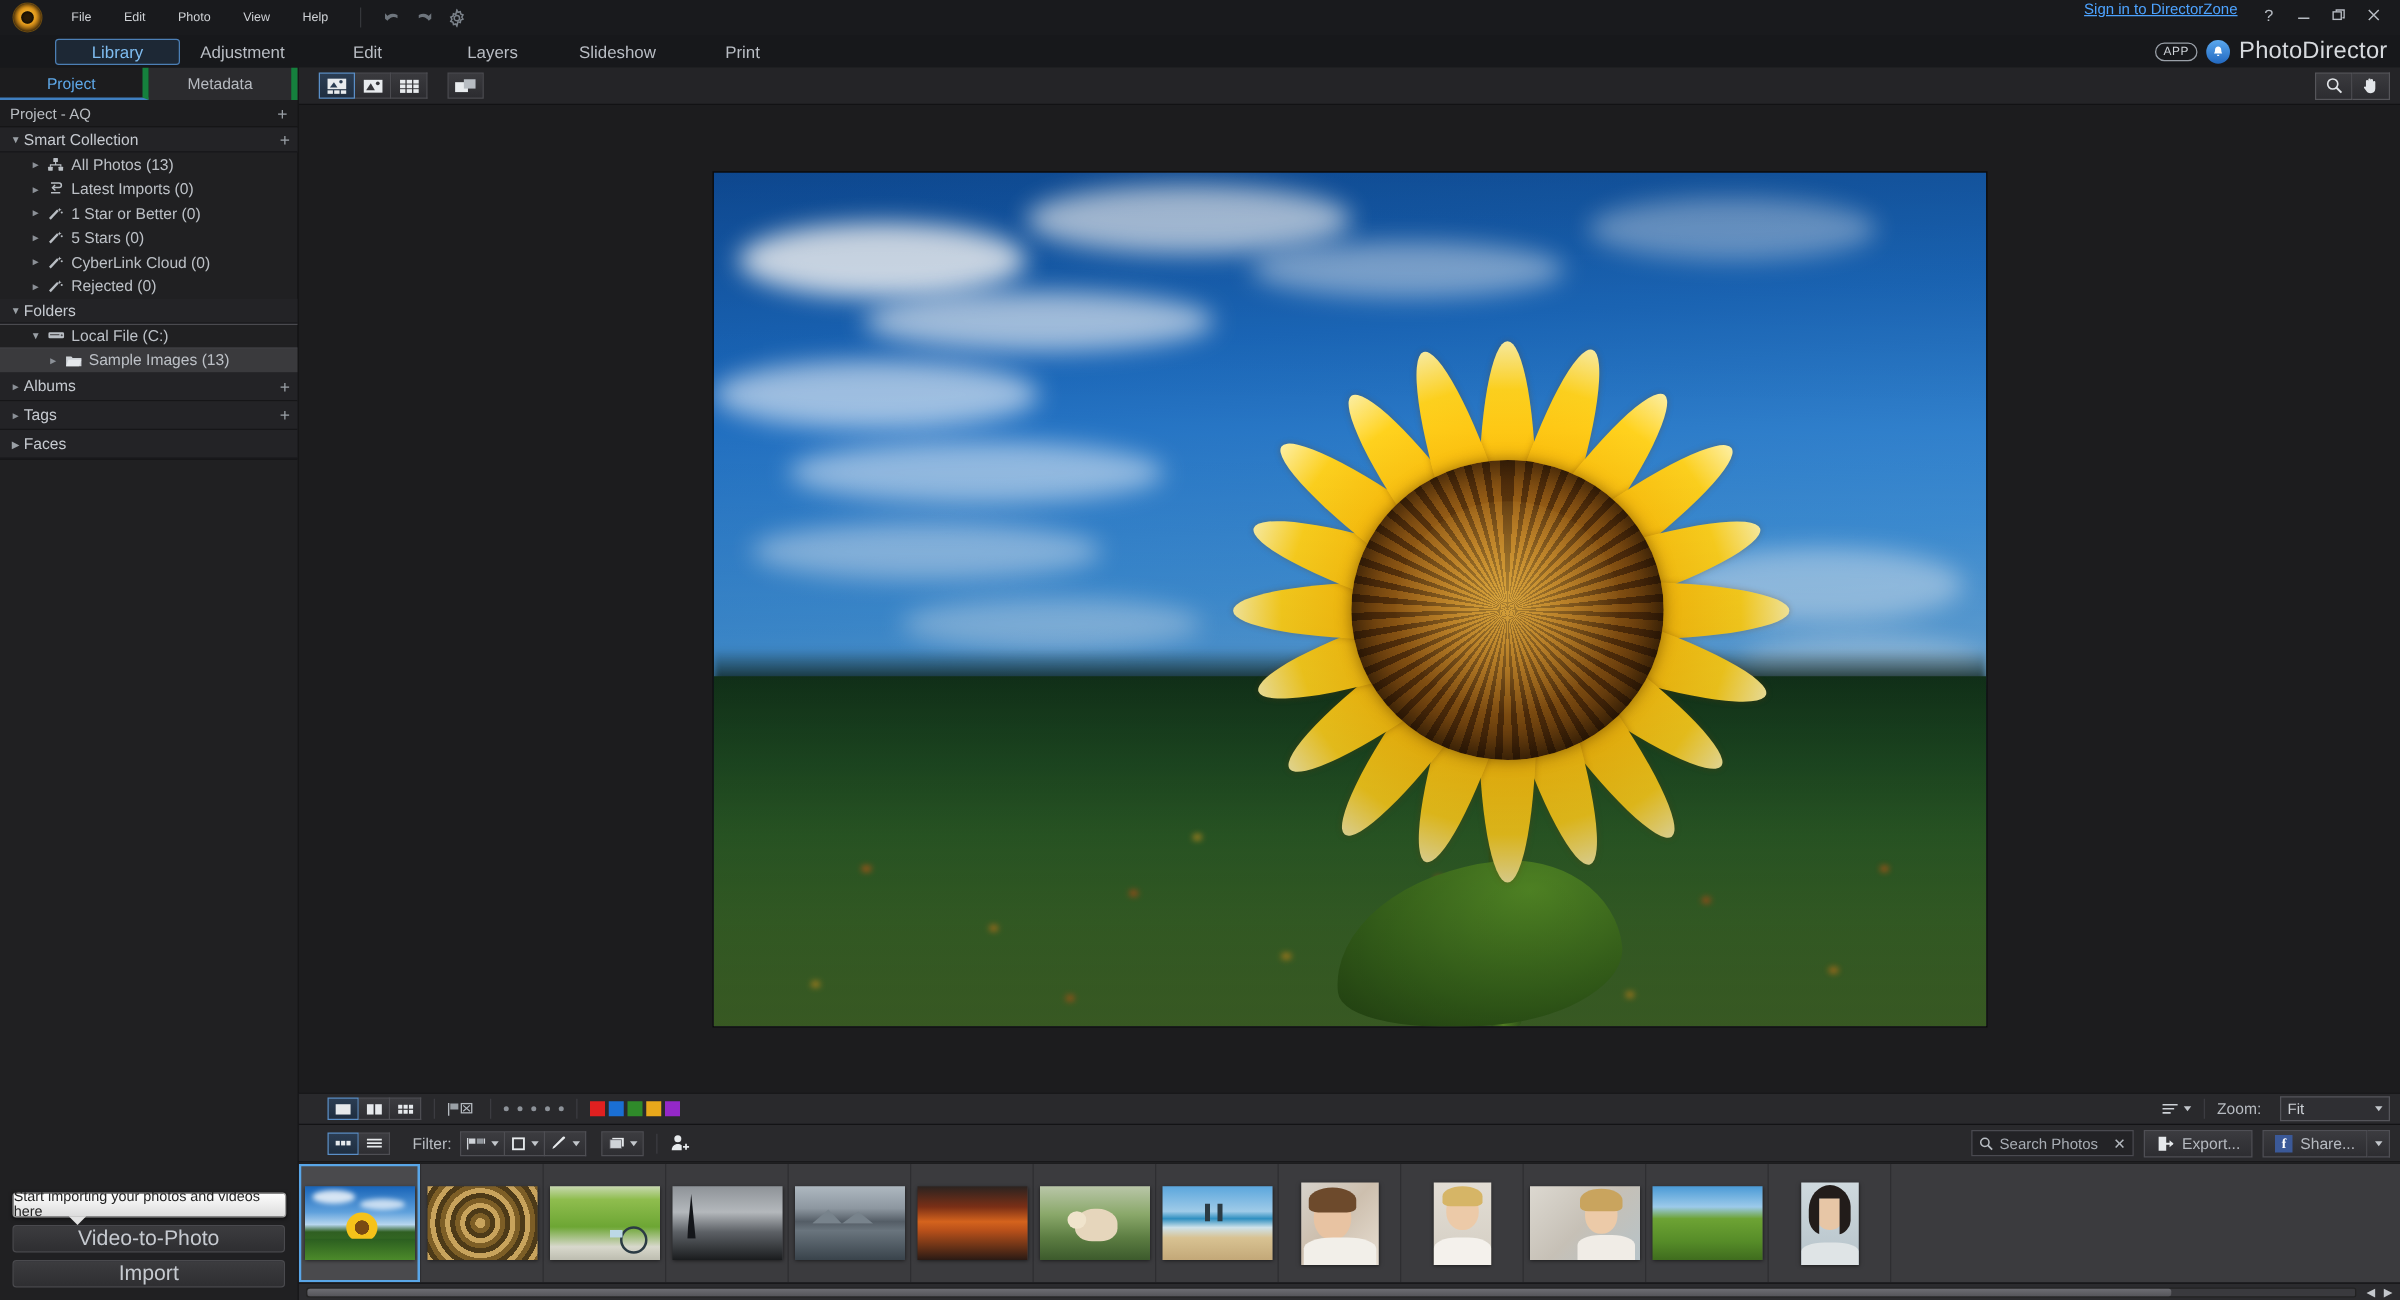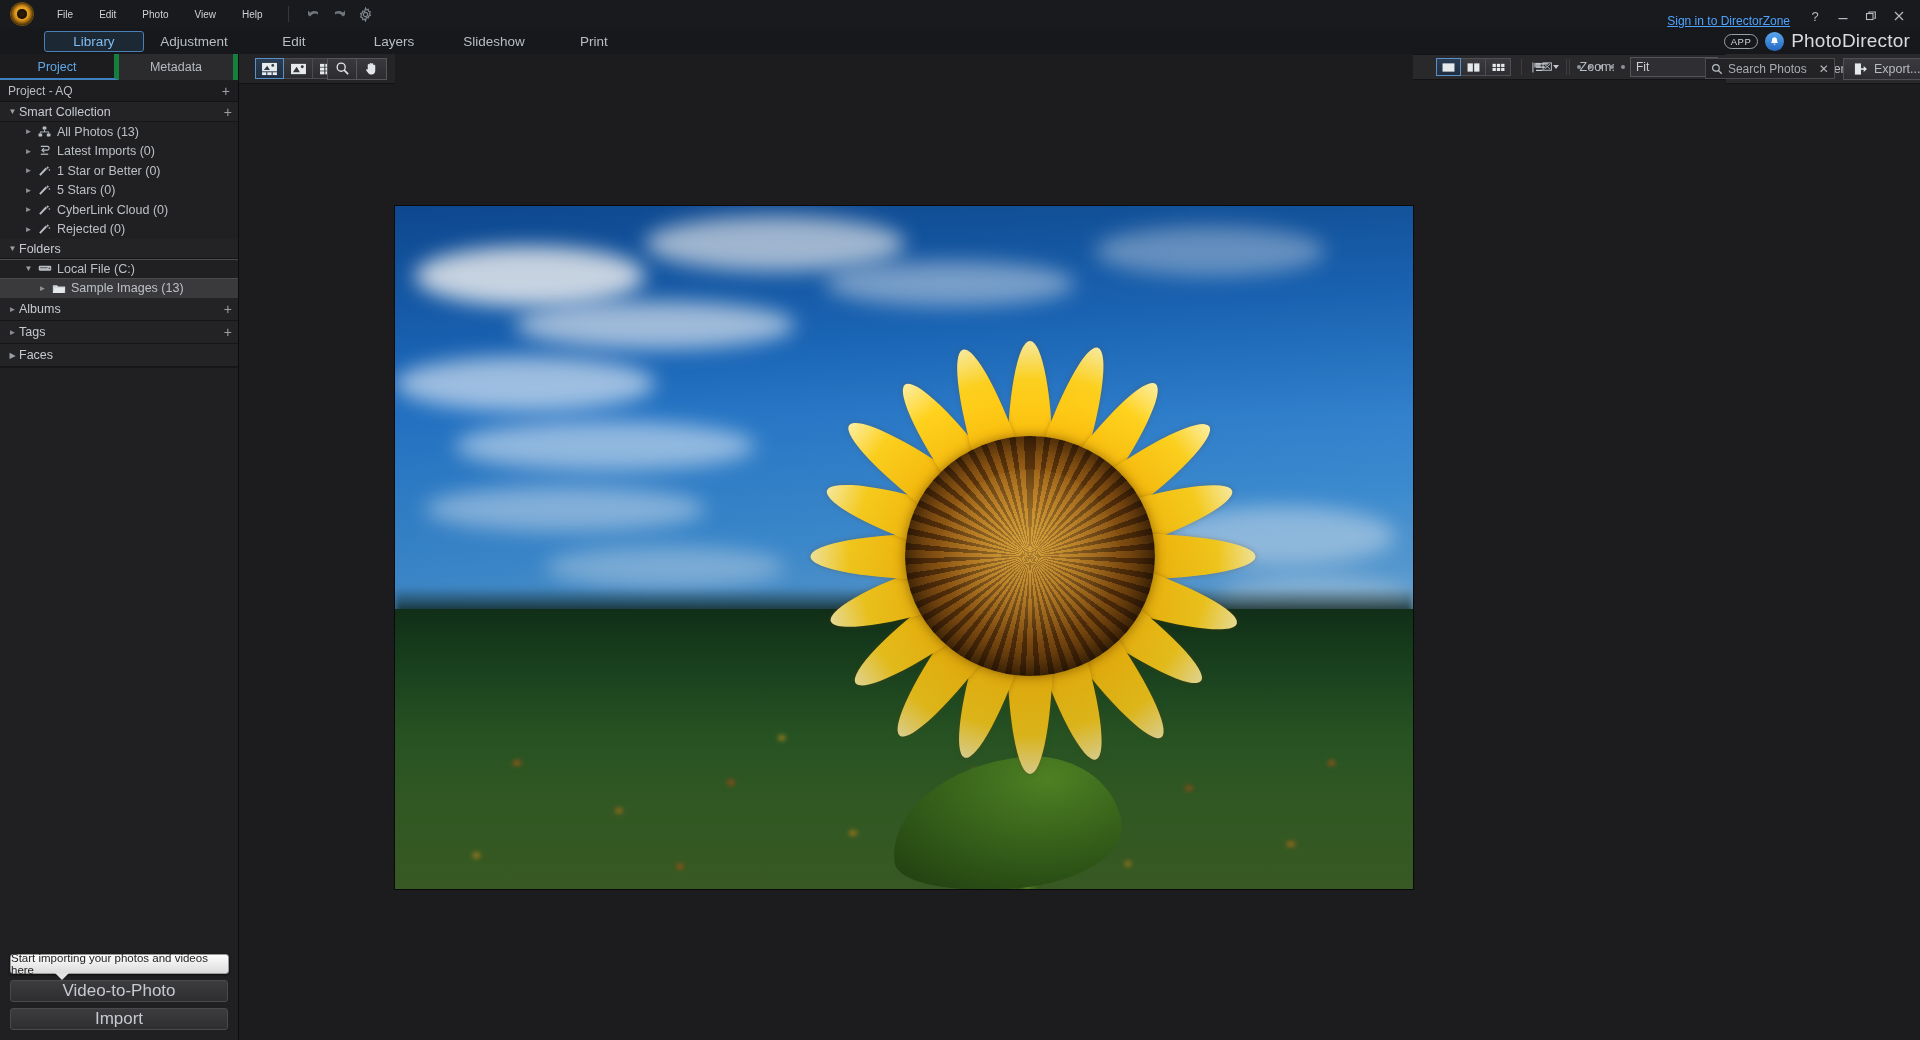--- a/index.html
+++ b/index.html
@@ -23,21 +23,21 @@
   }
   .logo-ring:after{
     content:""; position:absolute; left:6px; top:6px; width:10px; height:10px; border-radius:50%;
     background:#2a1c06; box-shadow:inset 0 0 3px #000;
   }
   .menu { display:flex; align-items:center; gap:0; }
   .menu-item { padding:4px 13px; color:#cfd2d6; font-size:10px; cursor:default; }
   .tb-sep { width:1px; height:16px; background:#35373b; margin:0 12px; }
   .tb-icon { width:26px; height:22px; display:flex; align-items:center; justify-content:center; color:#6e757d; }
   .tb-icon svg { display:block; }
-  .title-right { position:absolute; right:8px; top:0; height:28px; display:flex; align-items:flex-end; gap:2px; }
+  .title-right { position:absolute; right:8px; top:0; height:28px; display:flex; align-items:flex-start; gap:2px; }
   .signin { color:#4da3ff; font-size:12px; text-decoration:underline; margin-right:10px; cursor:pointer; }
   .wbtn { width:26px; height:24px; display:flex; align-items:center; justify-content:center; color:#b6bbc2; font-size:13px; cursor:default; }
 
   
   .modulebar { height:26px; background:#17181b; display:flex; align-items:center; position:relative; flex:none; }
   .mod-spacer { width:44px; }
   .mod { width:100px; text-align:center; font-size:13.5px; color:#b9bdc4; padding:2px 0; cursor:default; }
   .mod.active { color:#7fbcf0; border:1px solid #4c7fb5; border-radius:3px; background:#1d2835; }
   .brand { position:absolute; right:10px; top:0; height:26px; display:flex; align-items:center; gap:7px; }
   .app-pill { border:1px solid #9aa0a8; border-radius:9px; font-size:9.5px; padding:1px 6px; color:#cfd3d8; letter-spacing:.5px; }
@@ -78,21 +78,21 @@
     content:""; position:absolute; left:44px; bottom:-7px; width:0;height:0;
     border-left:7px solid transparent; border-right:7px solid transparent; border-top:7px solid #e2e2e2;
   }
   .lbtn {
     margin:6px 10px 0 10px; height:22px; display:flex; align-items:center; justify-content:center;
     background:linear-gradient(#3c3c3f,#2e2e31); border:1px solid #4a4a4e; border-radius:3px;
     font-size:17px; color:#c6cad0; cursor:pointer;
   }
 
   
-  .right { flex:1; display:flex; flex-direction:row; min-width:0; background:#1c1c1e; }
+  .right { flex:1; display:flex; flex-direction:column; min-width:0; background:#1c1c1e; }
   .viewtoolbar { height:30px; background:#242427; display:flex; align-items:center; padding:0 8px; border-bottom:1px solid #121214; position:relative; flex:none; }
   .vbgroup { display:flex; gap:0; margin-left:8px; }
   .vb { width:29px; height:21px; background:linear-gradient(#3a3a3e,#2c2c30); border:1px solid #4b4b50; display:flex; align-items:center; justify-content:center; cursor:pointer; }
   .vb + .vb { border-left:none; }
   .vb.active { border-color:#5a8fc8; background:linear-gradient(#2b3d53,#1f2e40); }
   .vb.solo { margin-left:16px; border-left:1px solid #4b4b50; }
   .view-right { position:absolute; right:8px; display:flex; gap:0; }
   .vbr { width:30px; height:22px; background:linear-gradient(#3a3a3e,#2c2c30); border:1px solid #55555a; display:flex; align-items:center; justify-content:center; cursor:pointer; }
   .vbr + .vbr { border-left:none; }
 

